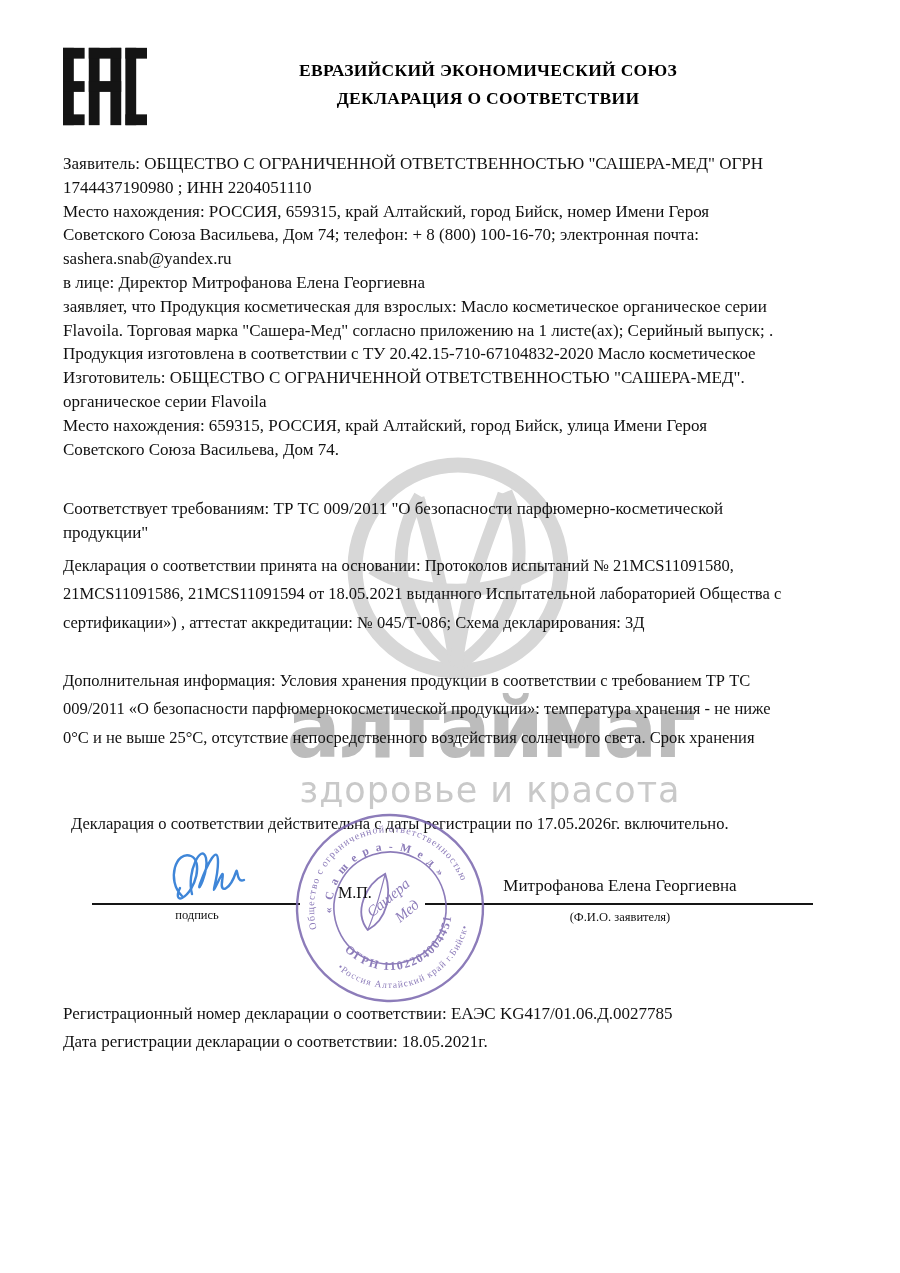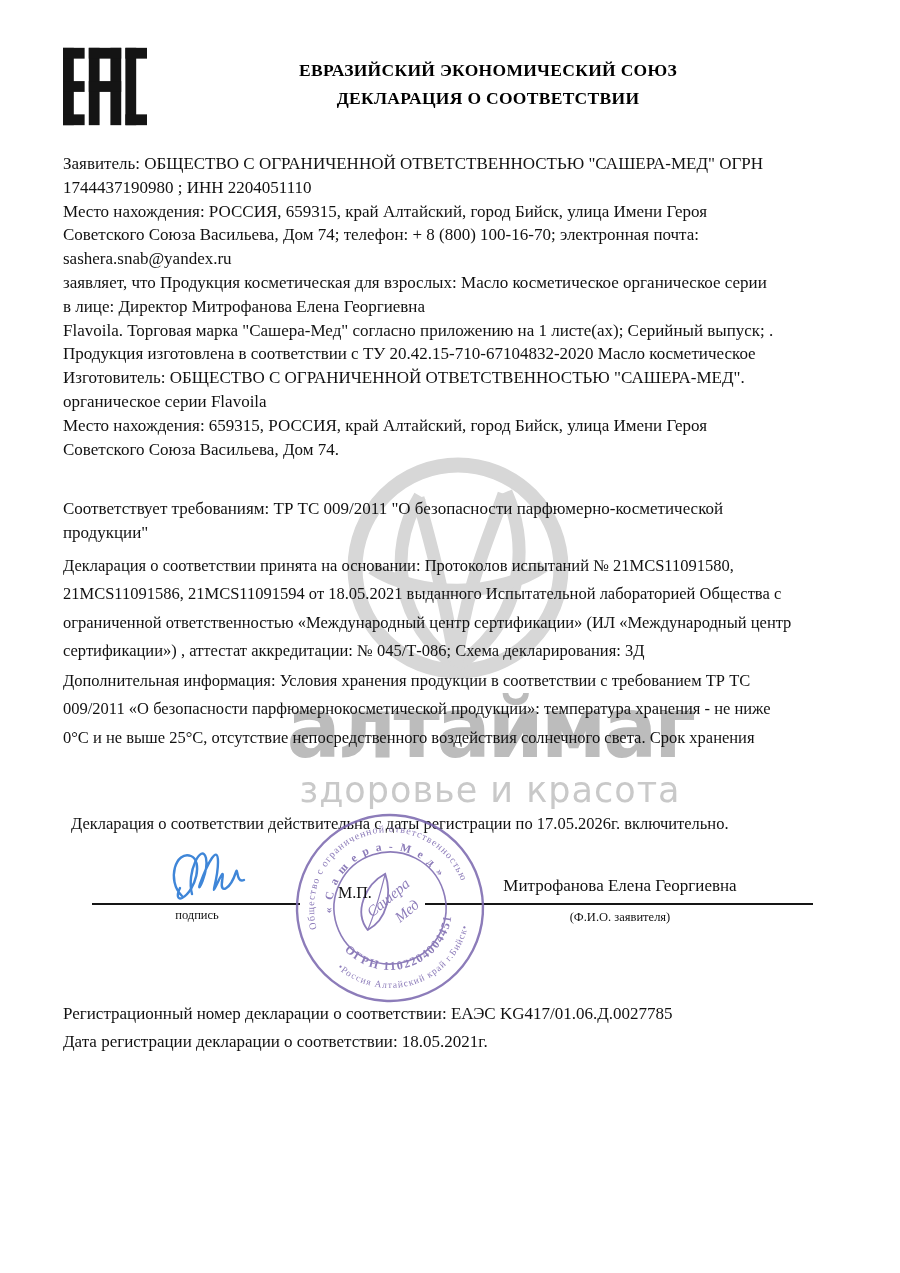--- a/index.html
+++ b/index.html
@@ -79,40 +79,39 @@
       <path d="M34,120 C80,150 160,150 206,118" stroke-width="13"></path>
     </g>
   </svg>
 
   <div class="wm-brand" style="color:#bcbcbc;">алтаймаг</div>
   <div class="wm-tagline" style="color:#c9c9c9;">здоровье и красота</div>
 
   <div class="block block-a">
       <div class="line"><span class="b">Заявитель:</span><span>  ОБЩЕСТВО С ОГРАНИЧЕННОЙ ОТВЕТСТВЕННОСТЬЮ "САШЕРА-МЕД" ОГРН</span></div>
       <div class="line"><span>1744437190980 ; ИНН 2204051110</span></div>
-      <div class="line"><span>Место нахождения: РОССИЯ, 659315, край Алтайский, город Бийск, улица Имени Героя</span></div>
+      <div class="line"><span>Место нахождения: РОССИЯ, 659315, край Алтайский, город Бийск, номер Имени Героя</span></div>
       <div class="line"><span>Советского Союза Васильева, Дом 74; телефон: + 8 (800) 100-16-70; электронная почта:</span></div>
       <div class="line"><span>sashera.snab@yandex.ru</span></div>
+      <div class="line"><span class="b">в лице:</span><span> Директор Митрофанова Елена Георгиевна</span></div>
       <div class="line"><span class="b">заявляет, что</span><span> Продукция косметическая для взрослых: Масло косметическое органическое серии</span></div>
-      <div class="line"><span class="b">в лице:</span><span> Директор Митрофанова Елена Георгиевна</span></div>
       <div class="line"><span>Flavoila. Торговая марка "Сашера-Мед"  согласно приложению на 1 листе(ах); Серийный выпуск; .</span></div>
       <div class="line"><span>Продукция изготовлена в соответствии с ТУ 20.42.15-710-67104832-2020 Масло косметическое</span></div>
       <div class="line"><span>Изготовитель: ОБЩЕСТВО С ОГРАНИЧЕННОЙ ОТВЕТСТВЕННОСТЬЮ "САШЕРА-МЕД".</span></div>
       <div class="line"><span>органическое серии Flavoila</span></div>
       <div class="line"><span>Место нахождения: 659315,  РОССИЯ, край Алтайский, город Бийск, улица Имени Героя</span></div>
       <div class="line"><span>Советского Союза Васильева, Дом 74.</span></div>
     </div>
   <div class="block block-b">
       <div class="line"><span class="b">Соответствует требованиям:</span><span> ТР ТС 009/2011 "О безопасности парфюмерно-косметической</span></div>
       <div class="line"><span>продукции"</span></div>
     </div>
   <div class="block block-c">
       <div class="line"><span class="b">Декларация о соответствии принята на основании:</span><span> Протоколов испытаний № 21MCS11091580,</span></div>
       <div class="line"><span>21MCS11091586, 21MCS11091594 от 18.05.2021 выданного Испытательной лабораторией Общества с</span></div>
-      <div class="line"><span>ограниченной ответственностью «Международный центр сертификации» (ИЛ «Международный центр</span></div>
       <div class="line"><span>сертификации») , аттестат аккредитации: № 045/Т-086; Схема декларирования: 3Д</span></div>
     </div>
   <div class="block block-d">
       <div class="line"><span class="b">Дополнительная информация:</span><span> Условия хранения продукции в соответствии с требованием ТР ТС</span></div>
       <div class="line"><span>009/2011 «О безопасности парфюмернокосметической продукции»: температура хранения - не ниже</span></div>
       <div class="line"><span>0°С и не выше 25°С, отсутствие непосредственного воздействия солнечного света. Срок хранения</span></div>
     </div>
   <div class="block block-e">
       <div class="line"><span>Декларация о соответствии действительна с даты регистрации по 17.05.2026г. включительно.</span></div>
     </div>

